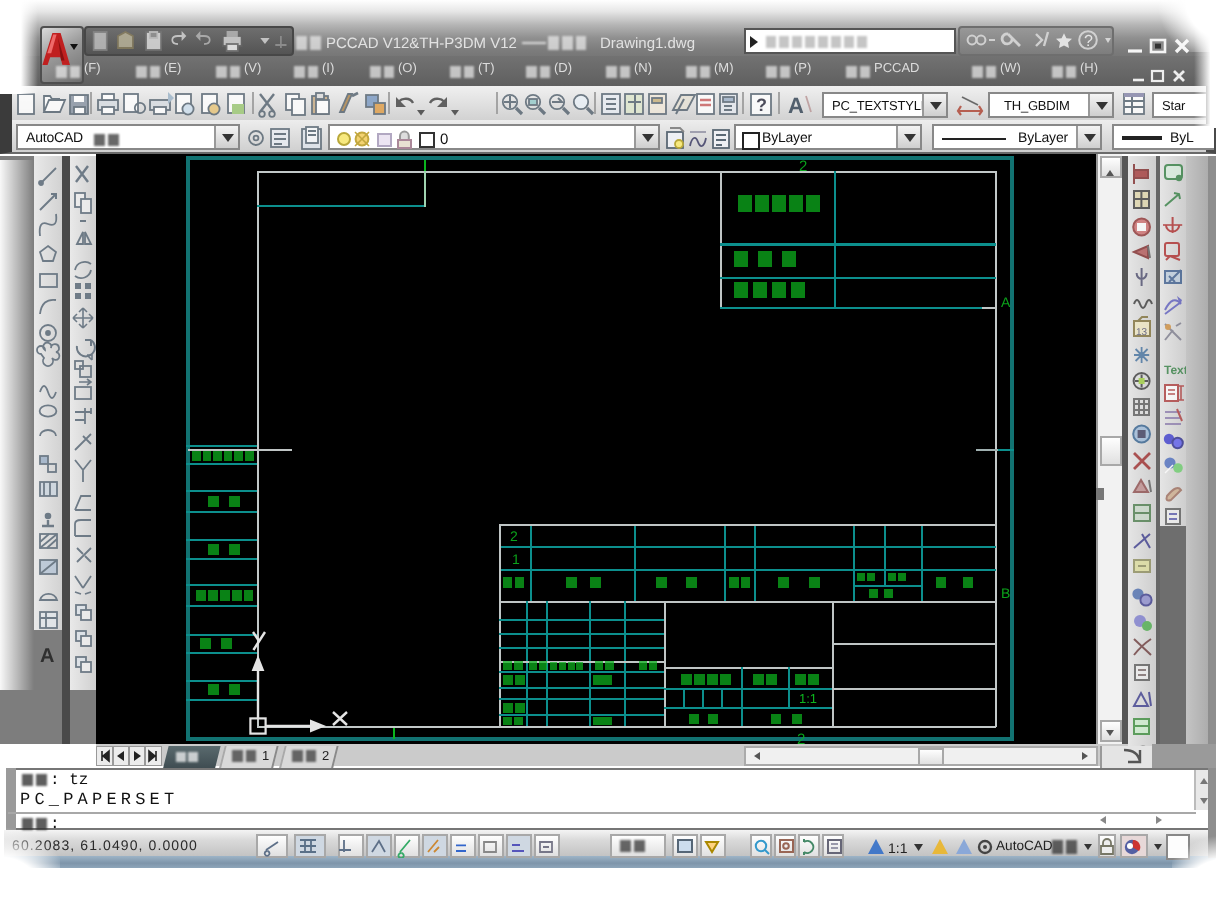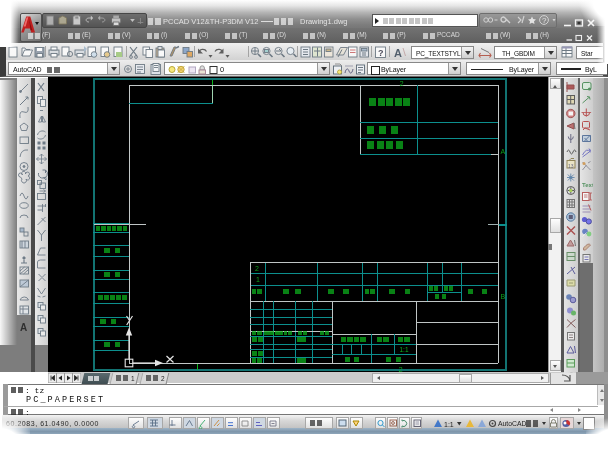--- a/index.html
+++ b/index.html
@@ -704,21 +704,21 @@
   <div class="abs" style="left:550px;top:372.5px;width:26px;height:11px;background:#e4e4e4;border-left:1px solid #999"></div>
   <svg class="abs" style="left:560px;top:373px" width="13" height="10" viewBox="0 0 13 10">
       <path d="M2 2 q7 0 8 6 m0 -6 v6 h-6" fill="none" stroke="#555" stroke-width="1.2"></path>
     </svg>
   <div class="abs" style="left:576px;top:372px;width:32px;height:12px;background:#9a9a9a"></div>
 </div>
 <div id="L-cmd" style="position:absolute;left:0;top:0;width:612px;height:451px;font-family:'Liberation Mono',monospace;pointer-events:none">
   <div class="abs" style="left:3px;top:384px;width:5px;height:31px;background:#9a9a9a"></div>
   <span class="ck" style="left:11px;top:386.5px;width:12.5px;height:6.5px;background:repeating-linear-gradient(90deg,rgba(40,40,40,.75) 0 5.4px,rgba(0,0,0,0) 5.4px 7px)"></span>
   <span class="abs" style="left:25px;top:385.5px;font-size:8px;color:#111">: tz</span>
-  <span class="abs" style="left:26px;top:394.5px;font-size:8.5px;color:#111;letter-spacing:2.1px">PC_PAPERSET</span>
+  <span class="abs" style="left:10px;top:394.5px;font-size:8.5px;color:#111;letter-spacing:2.1px">PC_PAPERSET</span>
   <div class="abs" style="left:4px;top:405.5px;width:594px;height:1px;background:#a8a8a8"></div>
   <span class="ck" style="left:11px;top:408.5px;width:12.5px;height:6.5px;background:repeating-linear-gradient(90deg,rgba(40,40,40,.75) 0 5.4px,rgba(0,0,0,0) 5.4px 7px)"></span>
   <span class="abs" style="left:25px;top:407.5px;font-size:8px;color:#111">:</span>
 
   <div class="abs" style="left:597px;top:385px;width:9px;height:20px;background:#e8e8e8;border-left:1px solid #bbb"></div>
   <div class="abs" style="left:599.5px;top:387px;border:2.2px solid transparent;border-bottom:3px solid #777;width:0;height:0"></div>
   <div class="abs" style="left:599.5px;top:399px;border:2.2px solid transparent;border-top:3px solid #777;width:0;height:0"></div>
 
   <div class="abs" style="left:548px;top:408px;border:2.2px solid transparent;border-right:3px solid #888;width:0;height:0"></div>
   <div class="abs" style="left:578px;top:408px;border:2.2px solid transparent;border-left:3px solid #888;width:0;height:0"></div>

